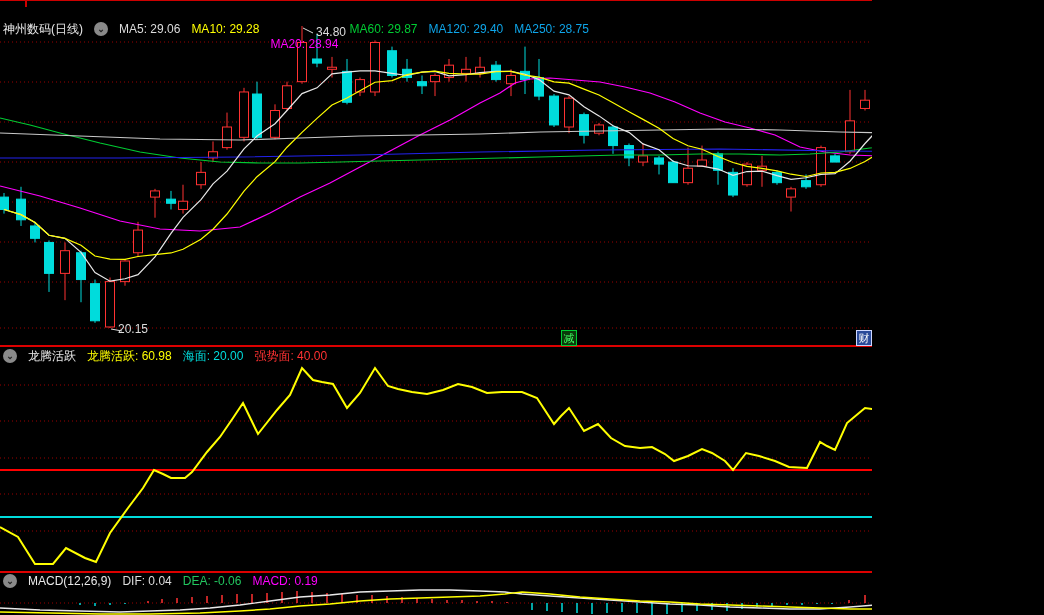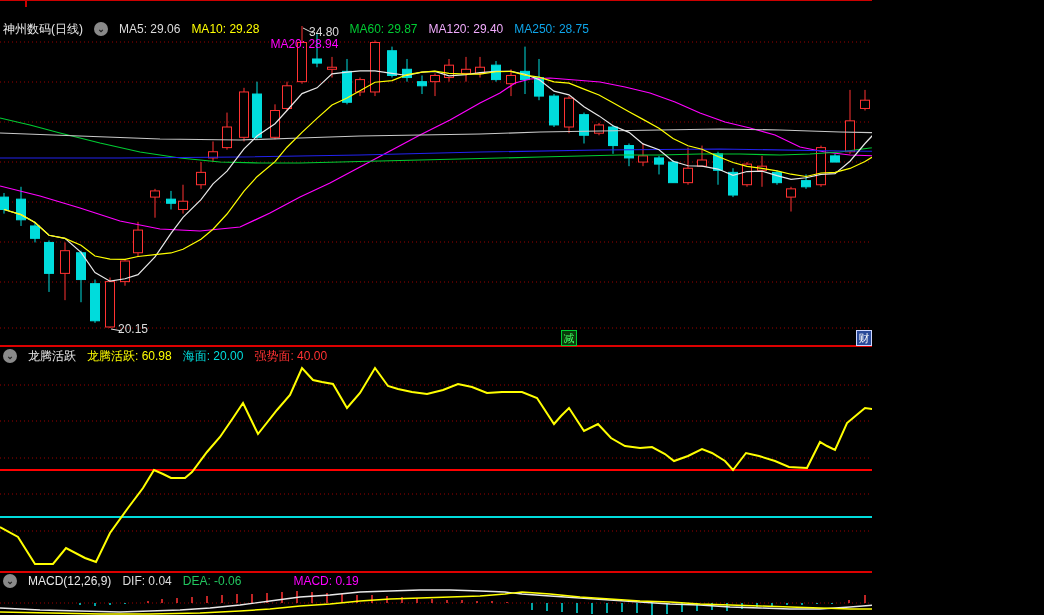--- a/index.html
+++ b/index.html
@@ -271,41 +271,41 @@
       </g>
     </svg>
 
   <div class="hdr" style="top:7px;">
     <span class="t">神州数码(日线)</span>
     <span class="circ">⌄</span>
     <span style="color: rgb(220, 220, 220);">MA5: 29.06</span>
     <span style="color: rgb(255, 255, 0);">MA10: 29.28</span>
     <span style="color: rgb(255, 0, 255); margin-top: 30px;">MA20: 28.94</span>
     <span style="color: rgb(0, 204, 51); text-align: right;">MA60: 29.87</span>
-    <span style="color: #f0abfc;">MA120: 29.40</span>
+    <span style="color: #0ea5e9;">MA120: 29.40</span>
     <span style="color: #0ea5e9;">MA250: 28.75</span>
   </div>
 
   <div class="hdr" style="top:349px;">
     <span class="circ">⌄</span>
     <span class="t">龙腾活跃</span>
     <span style="color: rgb(255, 255, 0);">龙腾活跃: 60.98</span>
     <span style="color: rgb(0, 220, 220);">海面: 20.00</span>
     <span style="color: rgb(255, 50, 50);">强势面: 40.00</span>
   </div>
 
   <div class="hdr" style="top:574px;">
     <span class="circ">⌄</span>
     <span class="t">MACD(12,26,9)</span>
     <span style="color: rgb(220, 220, 220);">DIF: 0.04</span>
     <span style="color: #22c55e;">DEA: -0.06</span>
-    <span style="color: rgb(255, 0, 255); margin-left: 41px;">MACD: 0.19</span>
+    <span style="color: rgb(255, 0, 255);">MACD: 0.19</span>
   </div>
 
-  <div class="anno" style="left:309px;top:25px;">34.80</div>
+  <div class="anno" style="left:316px;top:25px;">34.80</div>
   <div class="anno" style="left:118px;top:322px;">20.15</div>
 
   <div class="mark mark-jian" style="left:561px;top:330px;">减</div>
   <div class="mark mark-cai" style="left:856px;top:330px;">财</div>
   <div class="mark mark-dollar" style="left:889px;top:330px;">
     <span class="tri">▲</span>
     <span class="s">$</span>
   </div>
 
 </div>

